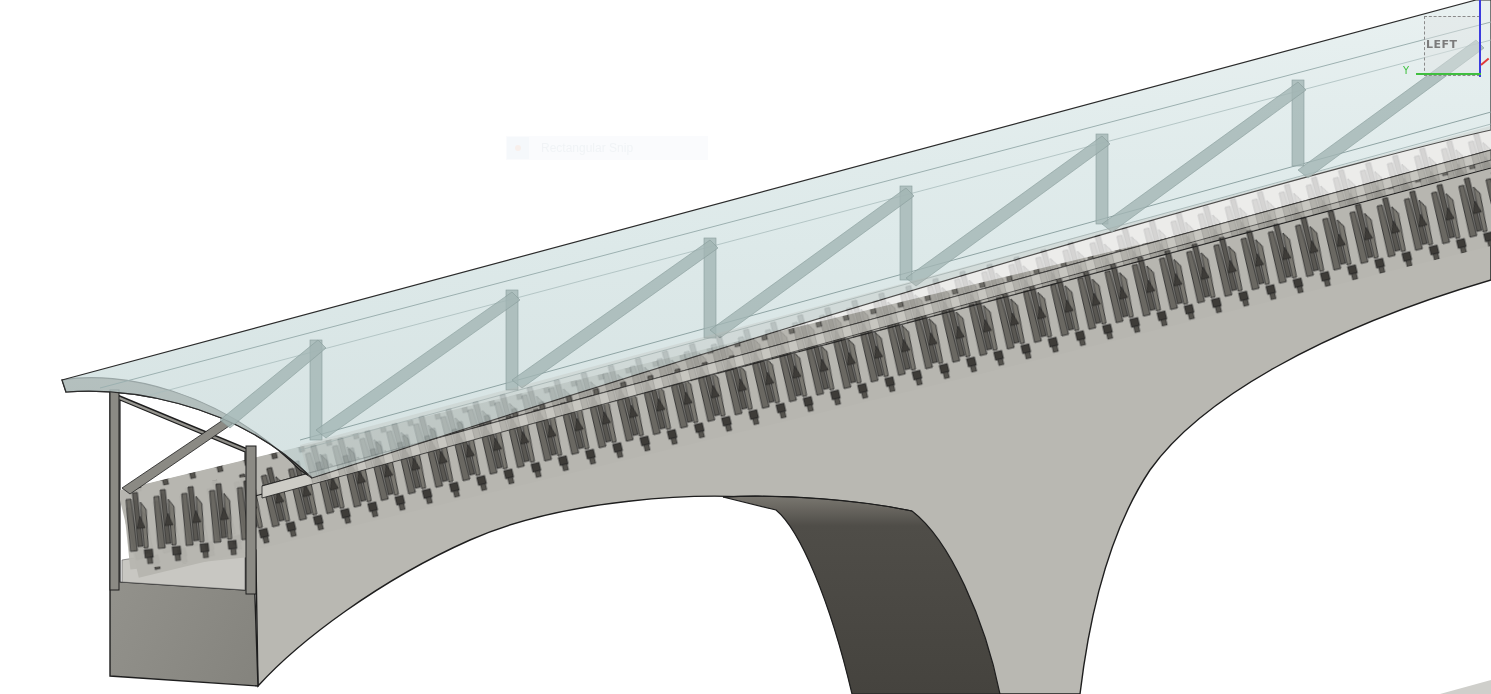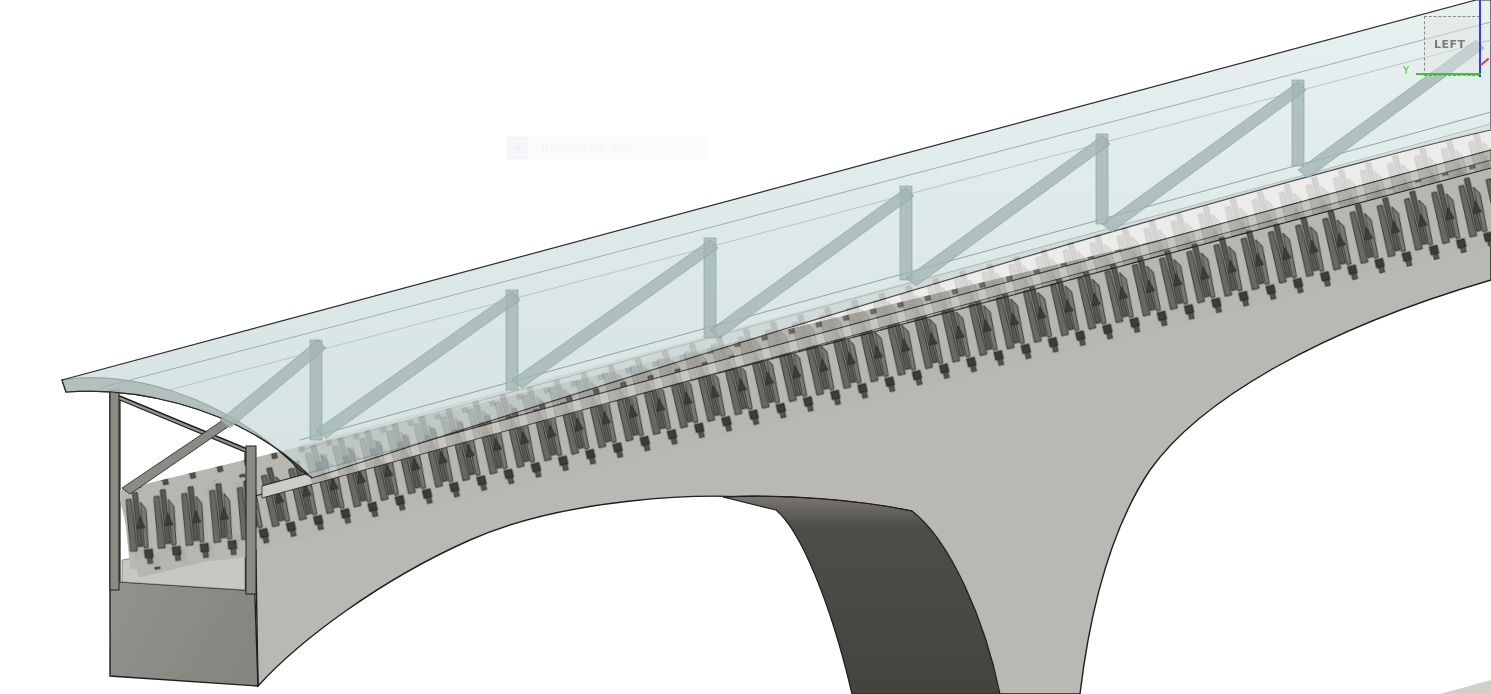--- a/index.html
+++ b/index.html
@@ -5,21 +5,21 @@
   html, body { margin:0; padding:0; background:#ffffff; }
   body { width:1491px; height:694px; overflow:hidden; position:relative; font-family:"DejaVu Sans", sans-serif; }
   #viewport { position:absolute; left:0; top:0; width:1491px; height:694px; background:#ffffff; }
   #scene { position:absolute; left:0; top:0; }
   .snip-toast { position:absolute; left:506px; top:136px; width:202px; height:24px; background:#f6f9fc; opacity:0.55; display:flex; align-items:center; }
   .snip-icon { width:22px; height:22px; margin-left:1px; background:#eef3f9; display:flex; align-items:center; justify-content:center; }
   .snip-dot { width:6px; height:6px; border-radius:50%; background:#f3e3dc; }
   .snip-label { margin-left:12px; font-family:"Liberation Sans", sans-serif; font-size:12px; color:#e6ebf0; }
   .viewcube { position:absolute; left:1424px; top:16px; width:56px; height:60px; }
   .vc-face { position:absolute; left:0; top:0; width:54px; height:58px; border:1px dashed #8a8a8a; background:rgba(225,228,228,0.45); }
-  .vc-label { position:absolute; left:10px; top:22px; font-family:"DejaVu Sans", sans-serif; font-size:11px; font-weight:bold; color:#7b7b7b; letter-spacing:0.5px; }
+  .vc-label { position:absolute; left:2px; top:22px; font-family:"DejaVu Sans", sans-serif; font-size:11px; font-weight:bold; color:#7b7b7b; letter-spacing:0.5px; }
   .axis-z { position:absolute; left:1479px; top:0; width:2px; height:77px; background:#3b3bdf; }
   .axis-y { position:absolute; left:1416px; top:73px; width:65px; height:2px; background:#3fbf3f; }
   .axis-x { position:absolute; left:1481px; top:64px; width:10px; height:2px; background:#e03a3a; transform:rotate(-40deg); transform-origin:left center; }
   .axis-y-label { position:absolute; left:1403px; top:65px; font-family:"DejaVu Sans", sans-serif; font-size:10px; color:#42c242; }
 </style>
 </head>
 <body>
 
 <div id="viewport">
 

